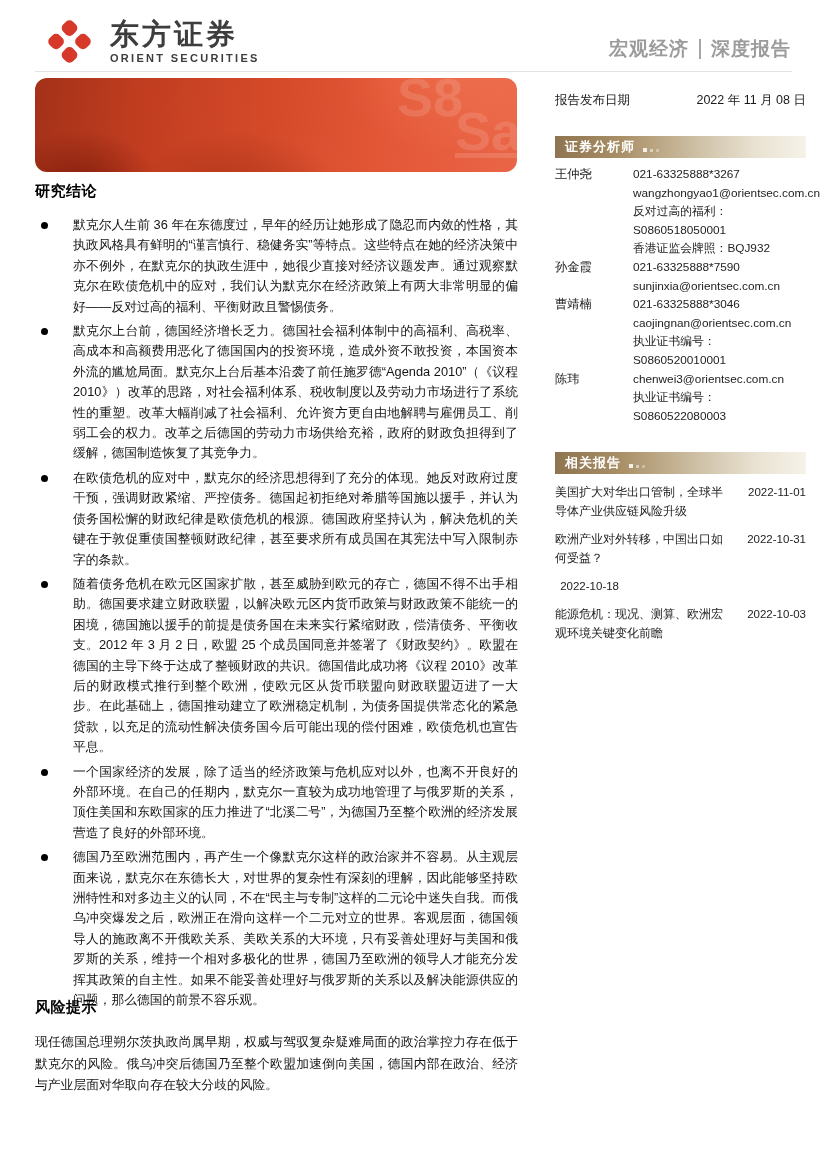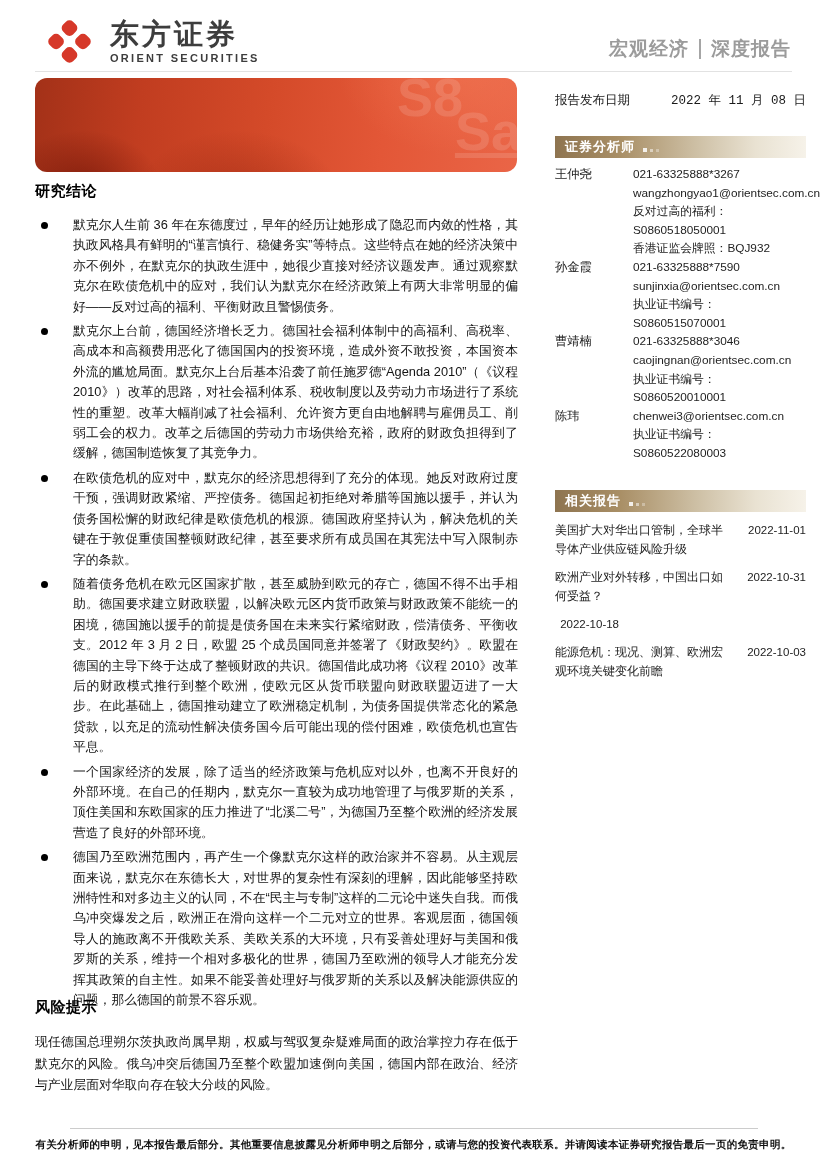--- a/index.html
+++ b/index.html
@@ -25,21 +25,21 @@
       radial-gradient(150px 100px at 42% 130%, rgba(122,22,6,.38), transparent 70%),
       radial-gradient(170px 120px at 88% -10%, rgba(255,150,110,.28), transparent 72%),
       linear-gradient(97deg,#a33118 0%,#c13d20 22%,#d44a29 48%,#e35737 72%,#ea6547 100%);}
   .banner-title{position:absolute;left:20px;top:10px;right:12px;font-size:23px;font-weight:700;color:#fff;line-height:35px;letter-spacing:1.5px;}
   .wm{position:absolute;font-weight:700;color:rgba(255,255,255,0.13);line-height:1;}
   .wm1{font-size:54px;right:54px;top:-8px;}
   .wm2{font-size:54px;right:-4px;top:26px;text-decoration:underline;}
 
   
   .aside{position:absolute;left:555px;top:92px;width:251px;}
-  .date-row{display:flex;justify-content:space-between;font-size:12.5px;color:#1a1a1a;font-family:Liberation Mono, monospace;}
+  .date-row{display:flex;justify-content:space-between;font-size:12.5px;color:#1a1a1a;}
   .section-bar{height:22px;display:flex;align-items:center;padding-left:10px;margin-top:27px;
     background:linear-gradient(90deg,#8e7450 0%,#a98f66 26%,#cdbfa4 56%,#e9e2d2 80%,#f6f2e9 100%);}
   .section-bar .lbl{font-size:13px;font-weight:700;color:#fff;letter-spacing:1px;}
   .deco{display:flex;align-items:flex-end;gap:3px;margin-left:8px;margin-top:6px;}
   .deco i{display:block;background:rgba(255,255,255,.85);}
   .deco i:nth-child(1){width:4px;height:4px;}
   .deco i:nth-child(2){width:3px;height:3px;background:rgba(255,255,255,.5);}
   .deco i:nth-child(3){width:3px;height:3px;background:rgba(255,255,255,.32);}
   .analysts{margin-top:7px;}
   .analyst{display:flex;}
@@ -128,21 +128,20 @@
         </div>
 
         <div class="analyst">
           <div class="name">孙金霞</div>
           <div class="lines">
 
               <div class="aline">021-63325888*7590</div>
 
               <div class="aline">sunjinxia@orientsec.com.cn</div>
 
-              <div class="aline">执业证书编号：S0860515070001</div>
             </div>
         </div>
 
         <div class="analyst">
           <div class="name">曹靖楠</div>
           <div class="lines">
 
               <div class="aline">021-63325888*3046</div>
 
               <div class="aline">caojingnan@orientsec.com.cn</div>
@@ -227,18 +226,14 @@
           <p>德国乃至欧洲范围内，再产生一个像默克尔这样的政治家并不容易。从主观层面来说，默克尔在东德长大，对世界的复杂性有深刻的理解，因此能够坚持欧洲特性和对多边主义的认同，不在“民主与专制”这样的二元论中迷失自我。而俄乌冲突爆发之后，欧洲正在滑向这样一个二元对立的世界。客观层面，德国领导人的施政离不开俄欧关系、美欧关系的大环境，只有妥善处理好与美国和俄罗斯的关系，维持一个相对多极化的世界，德国乃至欧洲的领导人才能充分发挥其政策的自主性。如果不能妥善处理好与俄罗斯的关系以及解决能源供应的问题，那么德国的前景不容乐观。</p>
         </div>
       </div>
   </div>
 
   <div class="risk">
     <h2 class="h1">风险提示</h2>
     <p>现任德国总理朔尔茨执政尚属早期，权威与驾驭复杂疑难局面的政治掌控力存在低于默克尔的风险。俄乌冲突后德国乃至整个欧盟加速倒向美国，德国内部在政治、经济与产业层面对华取向存在较大分歧的风险。</p>
   </div>
 
-  <div class="footer">
-    <div class="footer-line"></div>
-    <div class="footer-text">有关分析师的申明，见本报告最后部分。其他重要信息披露见分析师申明之后部分，或请与您的投资代表联系。并请阅读本证券研究报告最后一页的免责申明。</div>
-  </div>
 
 </div>
 
 </body></html>

